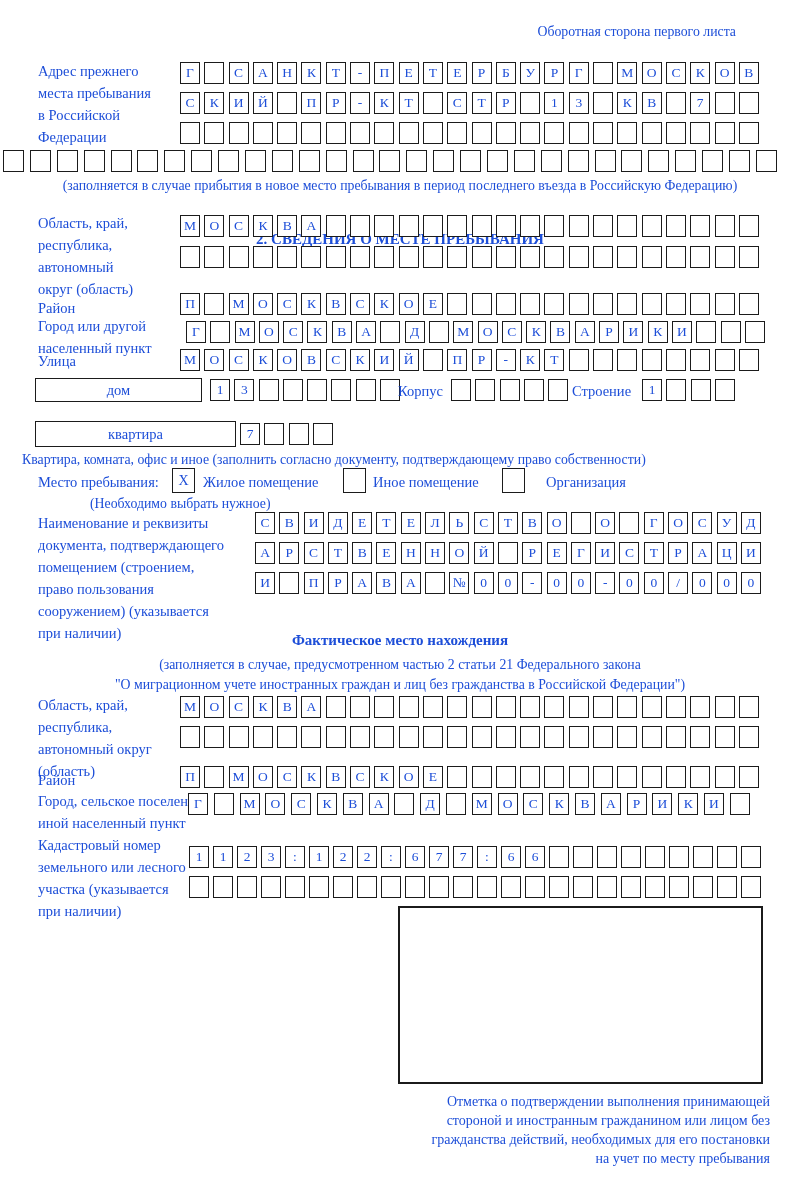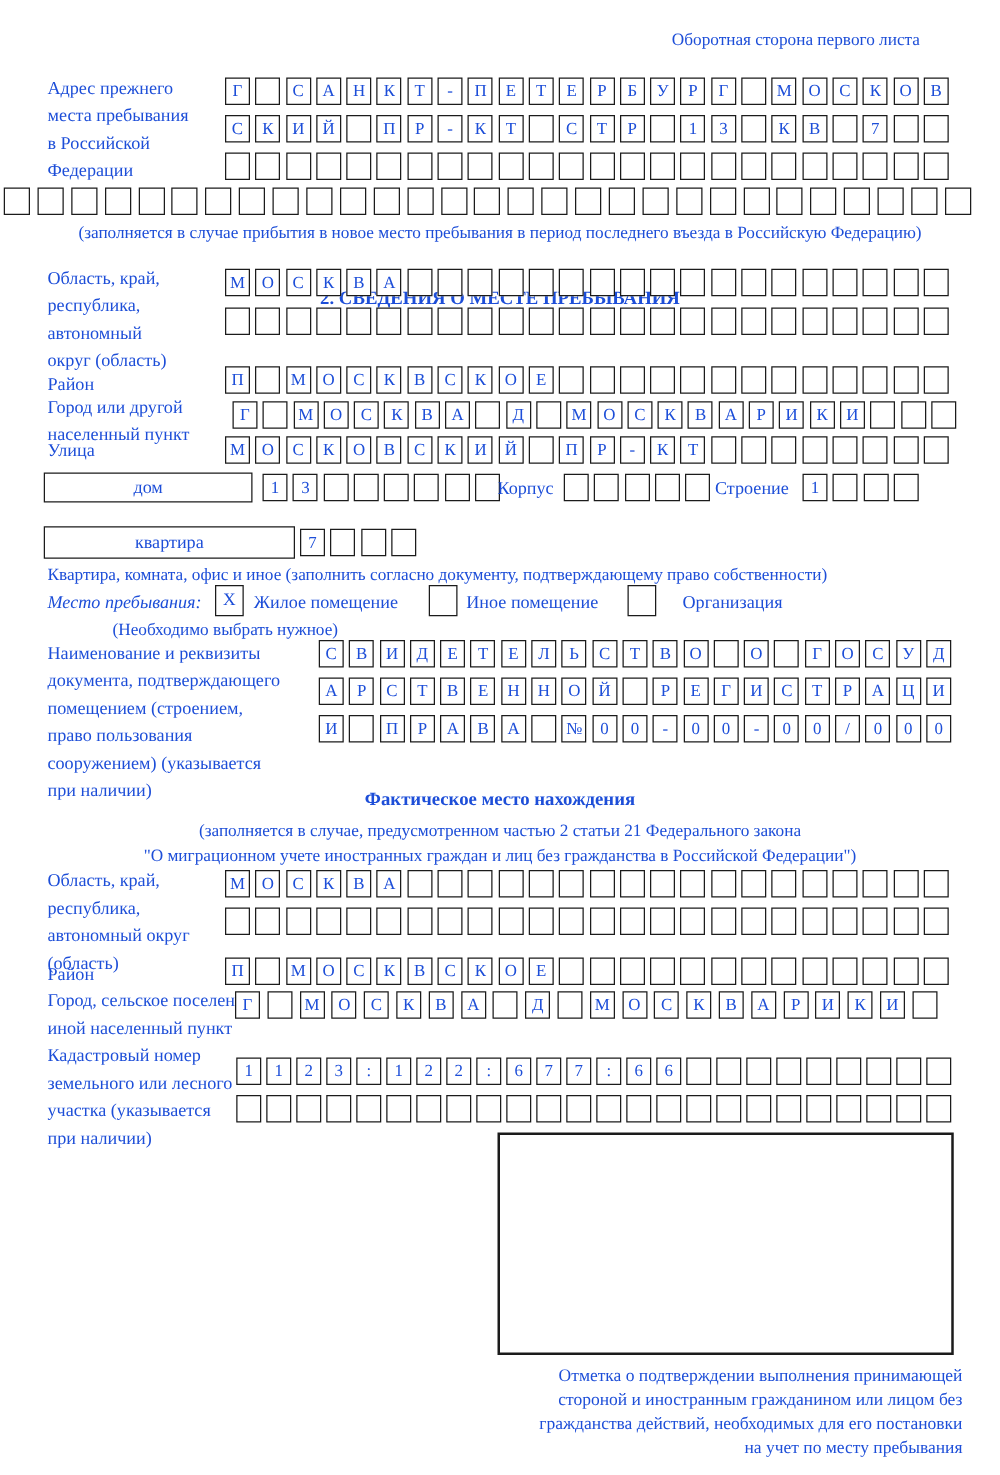--- a/index.html
+++ b/index.html
@@ -331,23 +331,23 @@
       <span class="cell"></span>
     </div>
 
   <div class="abs widebox" style="left:35px;top:421px;width:201px;height:26px;">квартира</div>
   <div class="abs cellrow" style="left:240px;top:423px;">
       <span class="cell">7</span>
       <span class="cell"></span>
       <span class="cell"></span>
       <span class="cell"></span>
     </div>
-  <div class="abs note" style="left:38px;top:450px;">Квартира, комната, офис и иное (заполнить согласно документу, подтверждающему право собственности)</div>
-
-  <div class="abs label" style="left:38px;top:471px;font-style:italic;">Место пребывания:</div>
+  <div class="abs note" style="left:22px;top:450px;">Квартира, комната, офис и иное (заполнить согласно документу, подтверждающему право собственности)</div>
+
+  <div class="abs label" style="left:38px;top:471px;">Место пребывания:</div>
   <div class="abs cellrow cb" style="left:172px;top:468px;">
       <span class="cell">X</span>
     </div>
   <div class="abs label" style="left:203px;top:471px;">Жилое помещение</div>
   <div class="abs cellrow cb" style="left:343px;top:468px;">
       <span class="cell"></span>
     </div>
   <div class="abs label" style="left:373px;top:471px;">Иное помещение</div>
   <div class="abs cellrow cb" style="left:502px;top:468px;">
       <span class="cell"></span>

